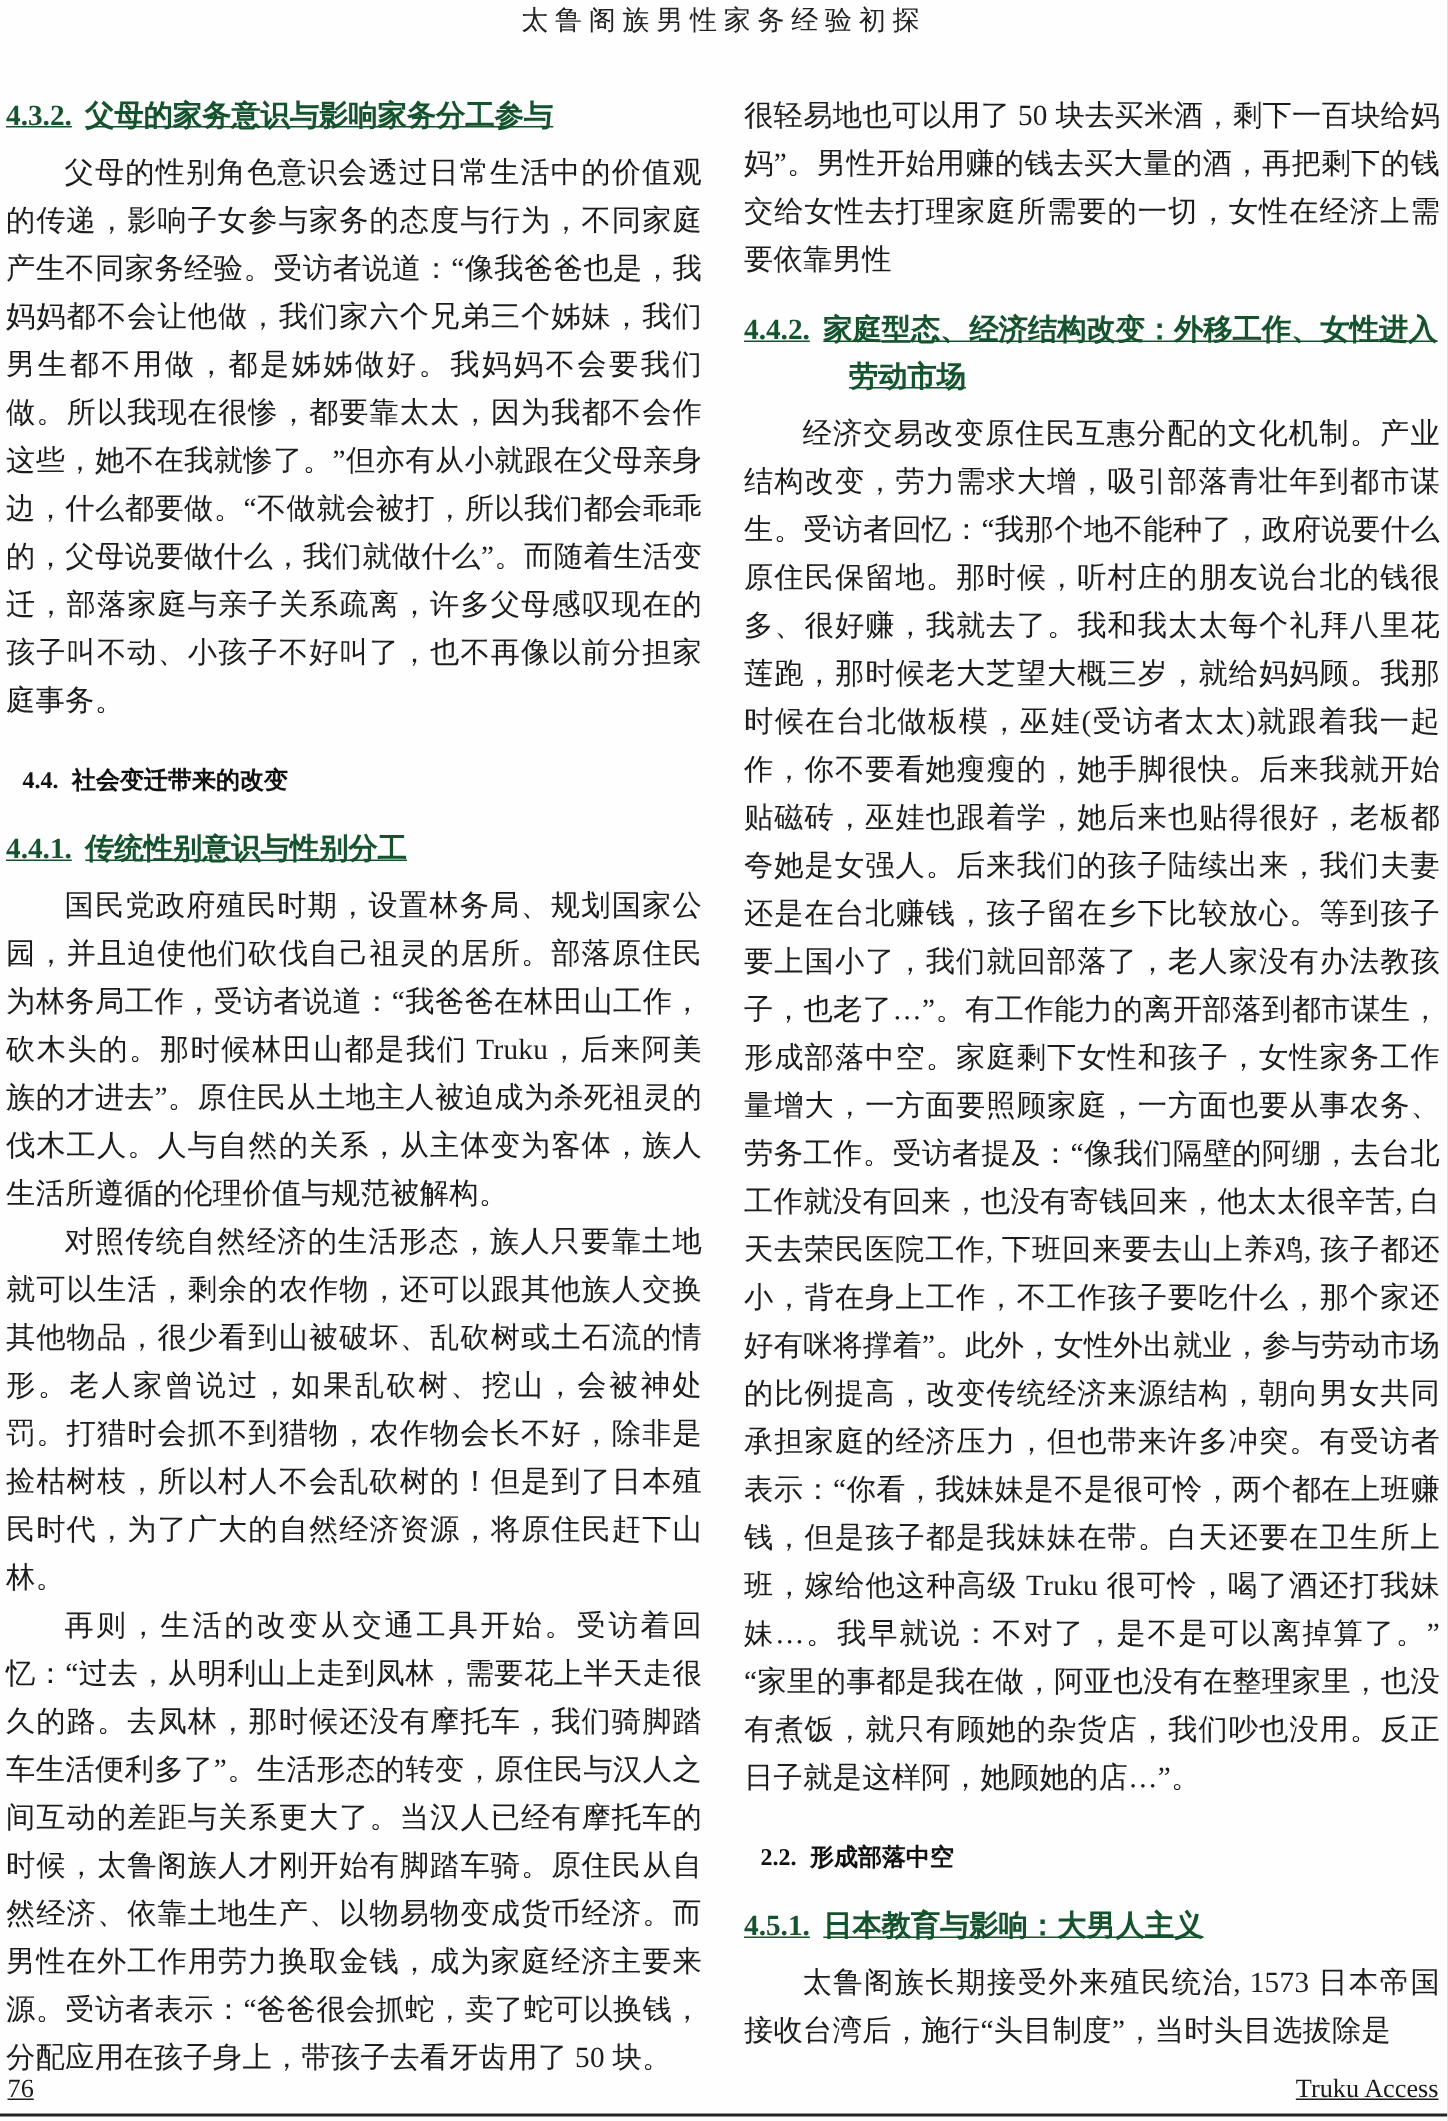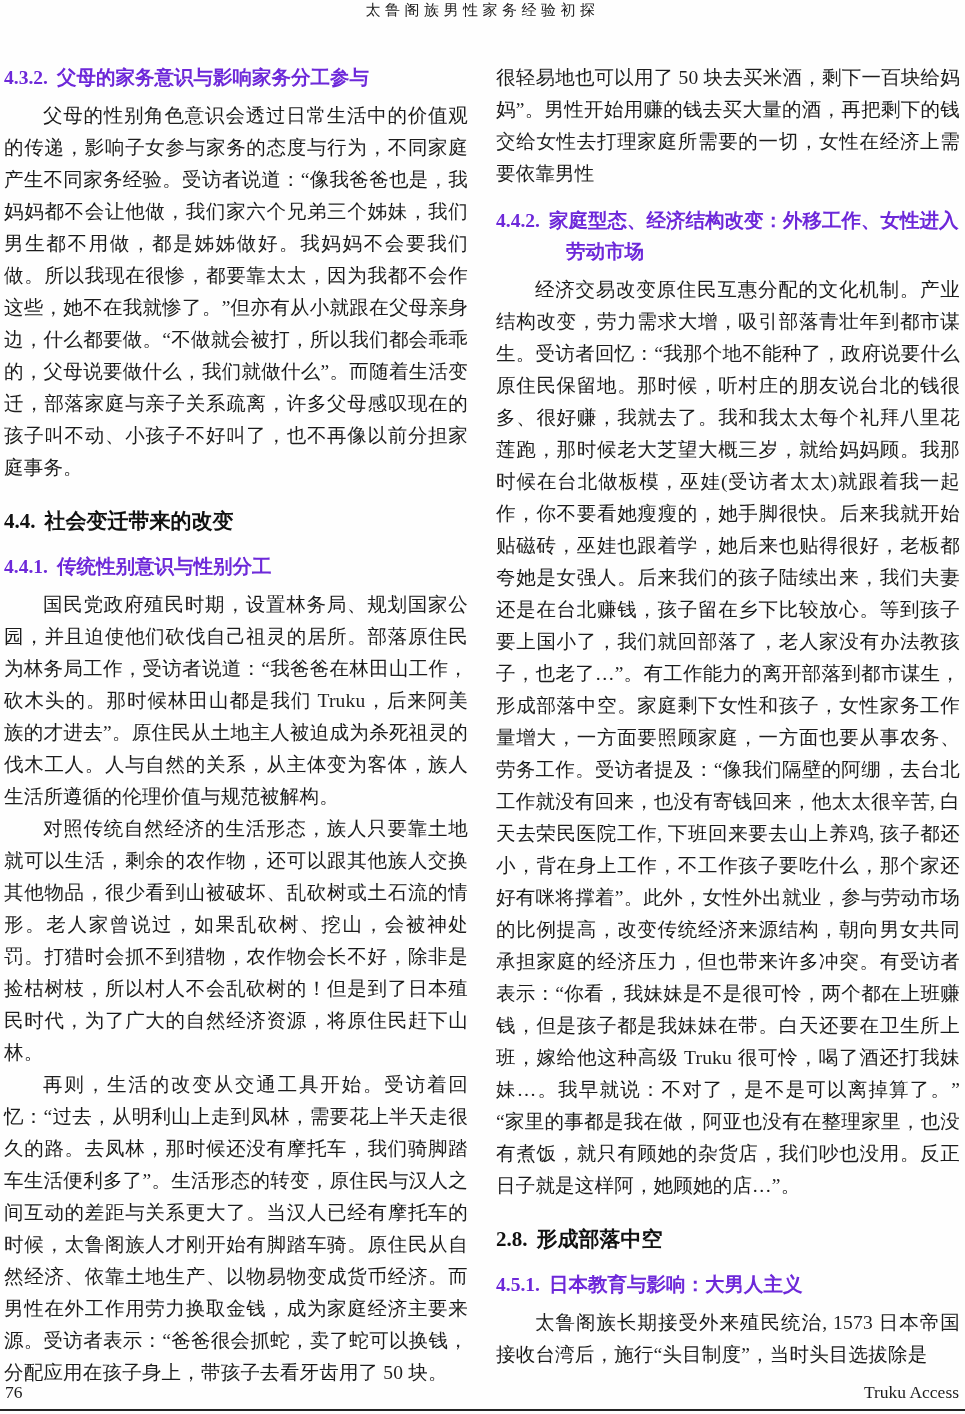--- a/index.html
+++ b/index.html
@@ -10,21 +10,21 @@
     margin: 0 auto;
     background: #fefefe;
     color: #1c1c1c;
     font-family: "Liberation Serif", "DejaVu Serif", serif;
     overflow: hidden;
   }
   .running-head {
     position: absolute;
     top: 1px; left: 0; right: 0;
     text-align: center;
-    font-size: 15px;
+    font-size: 18px;
     letter-spacing: 4.5px;
     color: #222;
   }
   .columns {
     position: absolute;
     top: 62px;
     left: 4px;
     width: 956px;
     display: flex;
     gap: 28px;
@@ -35,32 +35,33 @@
   p.body {
     margin: 0;
     font-size: 19.5px;
     line-height: 32px;
     text-align: justify;
     letter-spacing: 0.2px;
   }
   p.indent { text-indent: 2em; }
 
   h2.sec {
-    margin: 22px 0 8px;
-    font-size: 21px;
+    margin: 22px 11px 8px;
+    font-size: 16px;
     line-height: 30px;
     font-weight: bold;
     color: #111;
   }
   h3.subsec {
     margin: 15px 0 7px;
     font-size: 19.5px;
     line-height: 30px;
     font-weight: bold;
-    color: #6d28d9;
+    color: #14532d;
+    text-decoration: underline;
   }
   .hnum {
     font-family: "Liberation Serif", "DejaVu Serif", serif;
     margin-right: 9px;
   }
   .htitle {
     font-family: "Liberation Sans", "DejaVu Sans", sans-serif;
   }
   h3.hang {
     padding-left: 70px;
@@ -69,20 +70,21 @@
 
   .footer-row {
     position: absolute;
     left: 5px;
     right: 6px;
     bottom: 11px;
     display: flex;
     justify-content: space-between;
     font-size: 17.5px;
     color: #1c1c1c;
+    text-decoration: underline;
   }
   .footer-rule {
     position: absolute;
     left: 0;
     right: 0;
     bottom: 3px;
     height: 2px;
     background: #242424;
   }
 </style>
@@ -123,21 +125,21 @@
 
       <p class="body">很轻易地也可以用了 50 块去买米酒，剩下一百块给妈妈”。男性开始用赚的钱去买大量的酒，再把剩下的钱交给女性去打理家庭所需要的一切，女性在经济上需要依靠男性</p>
 
       <h3 class="subsec hang">
         <span class="hnum">4.4.2.</span><span class="htitle">家庭型态、经济结构改变：外移工作、女性进入劳动市场</span>
       </h3>
 
       <p class="body indent">经济交易改变原住民互惠分配的文化机制。产业结构改变，劳力需求大增，吸引部落青壮年到都市谋生。受访者回忆：“我那个地不能种了，政府说要什么原住民保留地。那时候，听村庄的朋友说台北的钱很多、很好赚，我就去了。我和我太太每个礼拜八里花莲跑，那时候老大芝望大概三岁，就给妈妈顾。我那时候在台北做板模，巫娃(受访者太太)就跟着我一起作，你不要看她瘦瘦的，她手脚很快。后来我就开始贴磁砖，巫娃也跟着学，她后来也贴得很好，老板都夸她是女强人。后来我们的孩子陆续出来，我们夫妻还是在台北赚钱，孩子留在乡下比较放心。等到孩子要上国小了，我们就回部落了，老人家没有办法教孩子，也老了…”。有工作能力的离开部落到都市谋生，形成部落中空。家庭剩下女性和孩子，女性家务工作量增大，一方面要照顾家庭，一方面也要从事农务、劳务工作。受访者提及：“像我们隔壁的阿绷，去台北工作就没有回来，也没有寄钱回来，他太太很辛苦, 白天去荣民医院工作, 下班回来要去山上养鸡, 孩子都还小，背在身上工作，不工作孩子要吃什么，那个家还好有咪将撑着”。此外，女性外出就业，参与劳动市场的比例提高，改变传统经济来源结构，朝向男女共同承担家庭的经济压力，但也带来许多冲突。有受访者表示：“你看，我妹妹是不是很可怜，两个都在上班赚钱，但是孩子都是我妹妹在带。白天还要在卫生所上班，嫁给他这种高级 Truku 很可怜，喝了酒还打我妹妹…。我早就说：不对了，是不是可以离掉算了。”“家里的事都是我在做，阿亚也没有在整理家里，也没有煮饭，就只有顾她的杂货店，我们吵也没用。反正日子就是这样阿，她顾她的店…”。</p>
 
       <h2 class="sec">
-        <span class="hnum">2.8.</span><span class="htitle">形成部落中空</span>
+        <span class="hnum">2.2.</span><span class="htitle">形成部落中空</span>
       </h2>
 
       <h3 class="subsec">
         <span class="hnum">4.5.1.</span><span class="htitle">日本教育与影响：大男人主义</span>
       </h3>
 
       <p class="body indent">太鲁阁族长期接受外来殖民统治, 1573 日本帝国接收台湾后，施行“头目制度”，当时头目选拔除是</p>
 
     </div>
 

